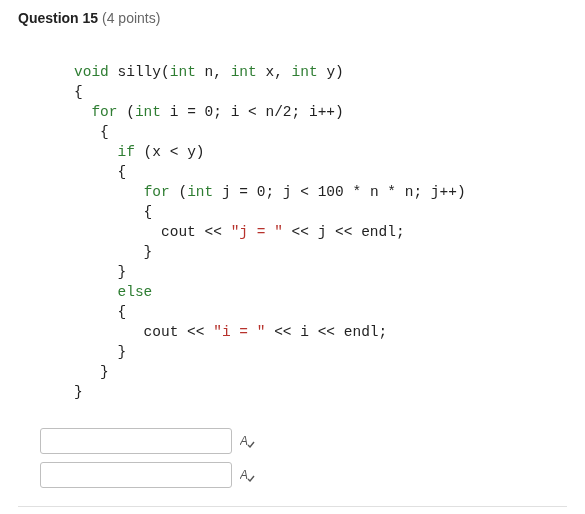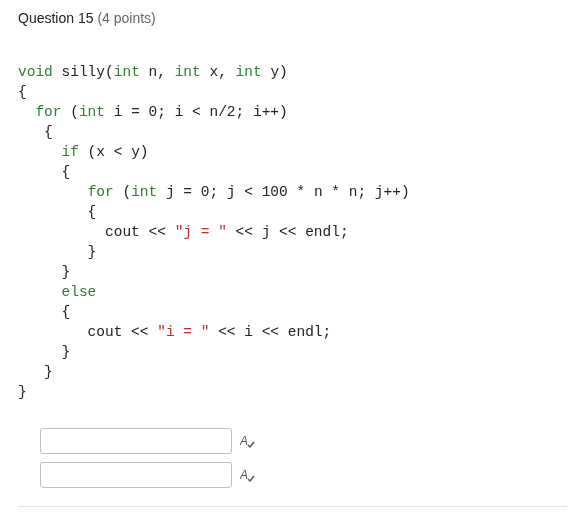--- a/index.html
+++ b/index.html
@@ -8,23 +8,24 @@
       background: #fff;
       width: 585px;
       height: 514px;
       padding: 10px 18px;
     }
     .qheader {
       font-size: 14px;
       color: #222;
       margin-bottom: 36px;
     }
-    .qheader .bold { font-weight: 400; }
+    .qheader .bold { font-weight: 700; }
     .qheader .points { font-weight: 400; color: #666; text-align: right; }
     .code-block {
+      margin-left: 56px;
       font-family: "Courier New", Courier, monospace;
       font-size: 14.5px;
       line-height: 1.38;
       color: #222;
       white-space: pre;
     }
     .kw-type { color: #2e7d32; }
     .kw-ctrl { color: #2e7d32; }
     .str { color: #b7322c; }
     .inputs {

